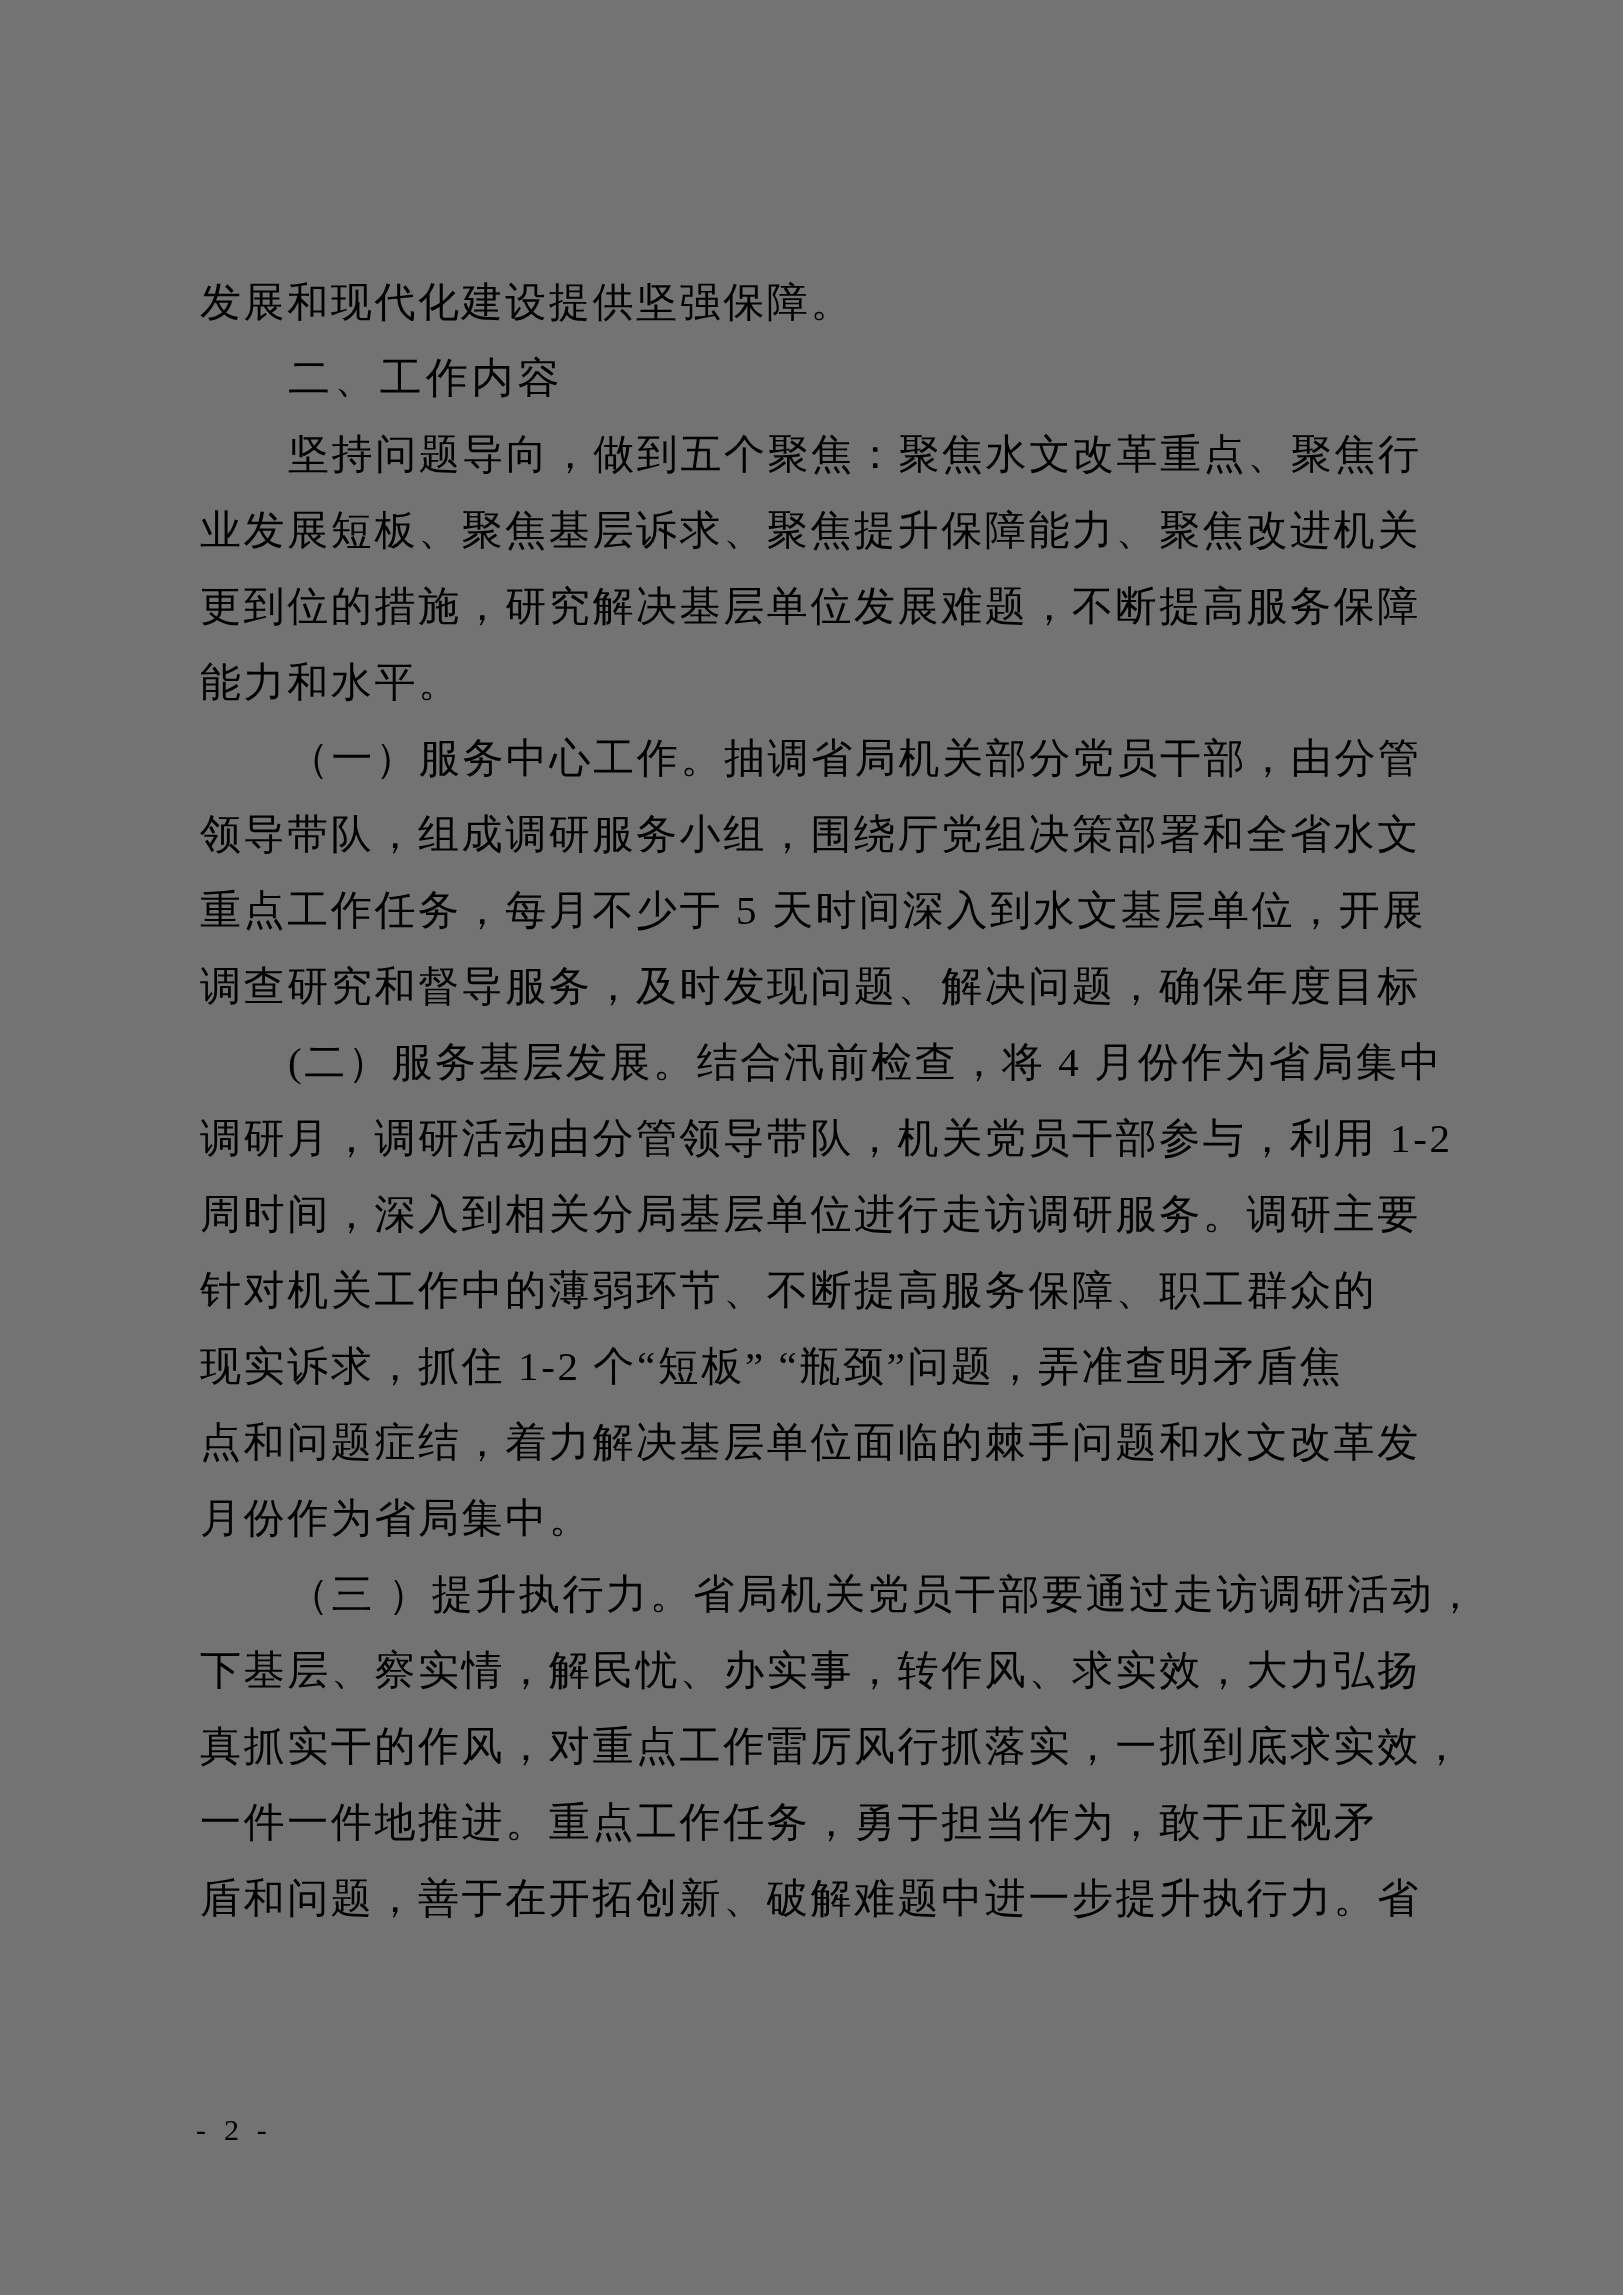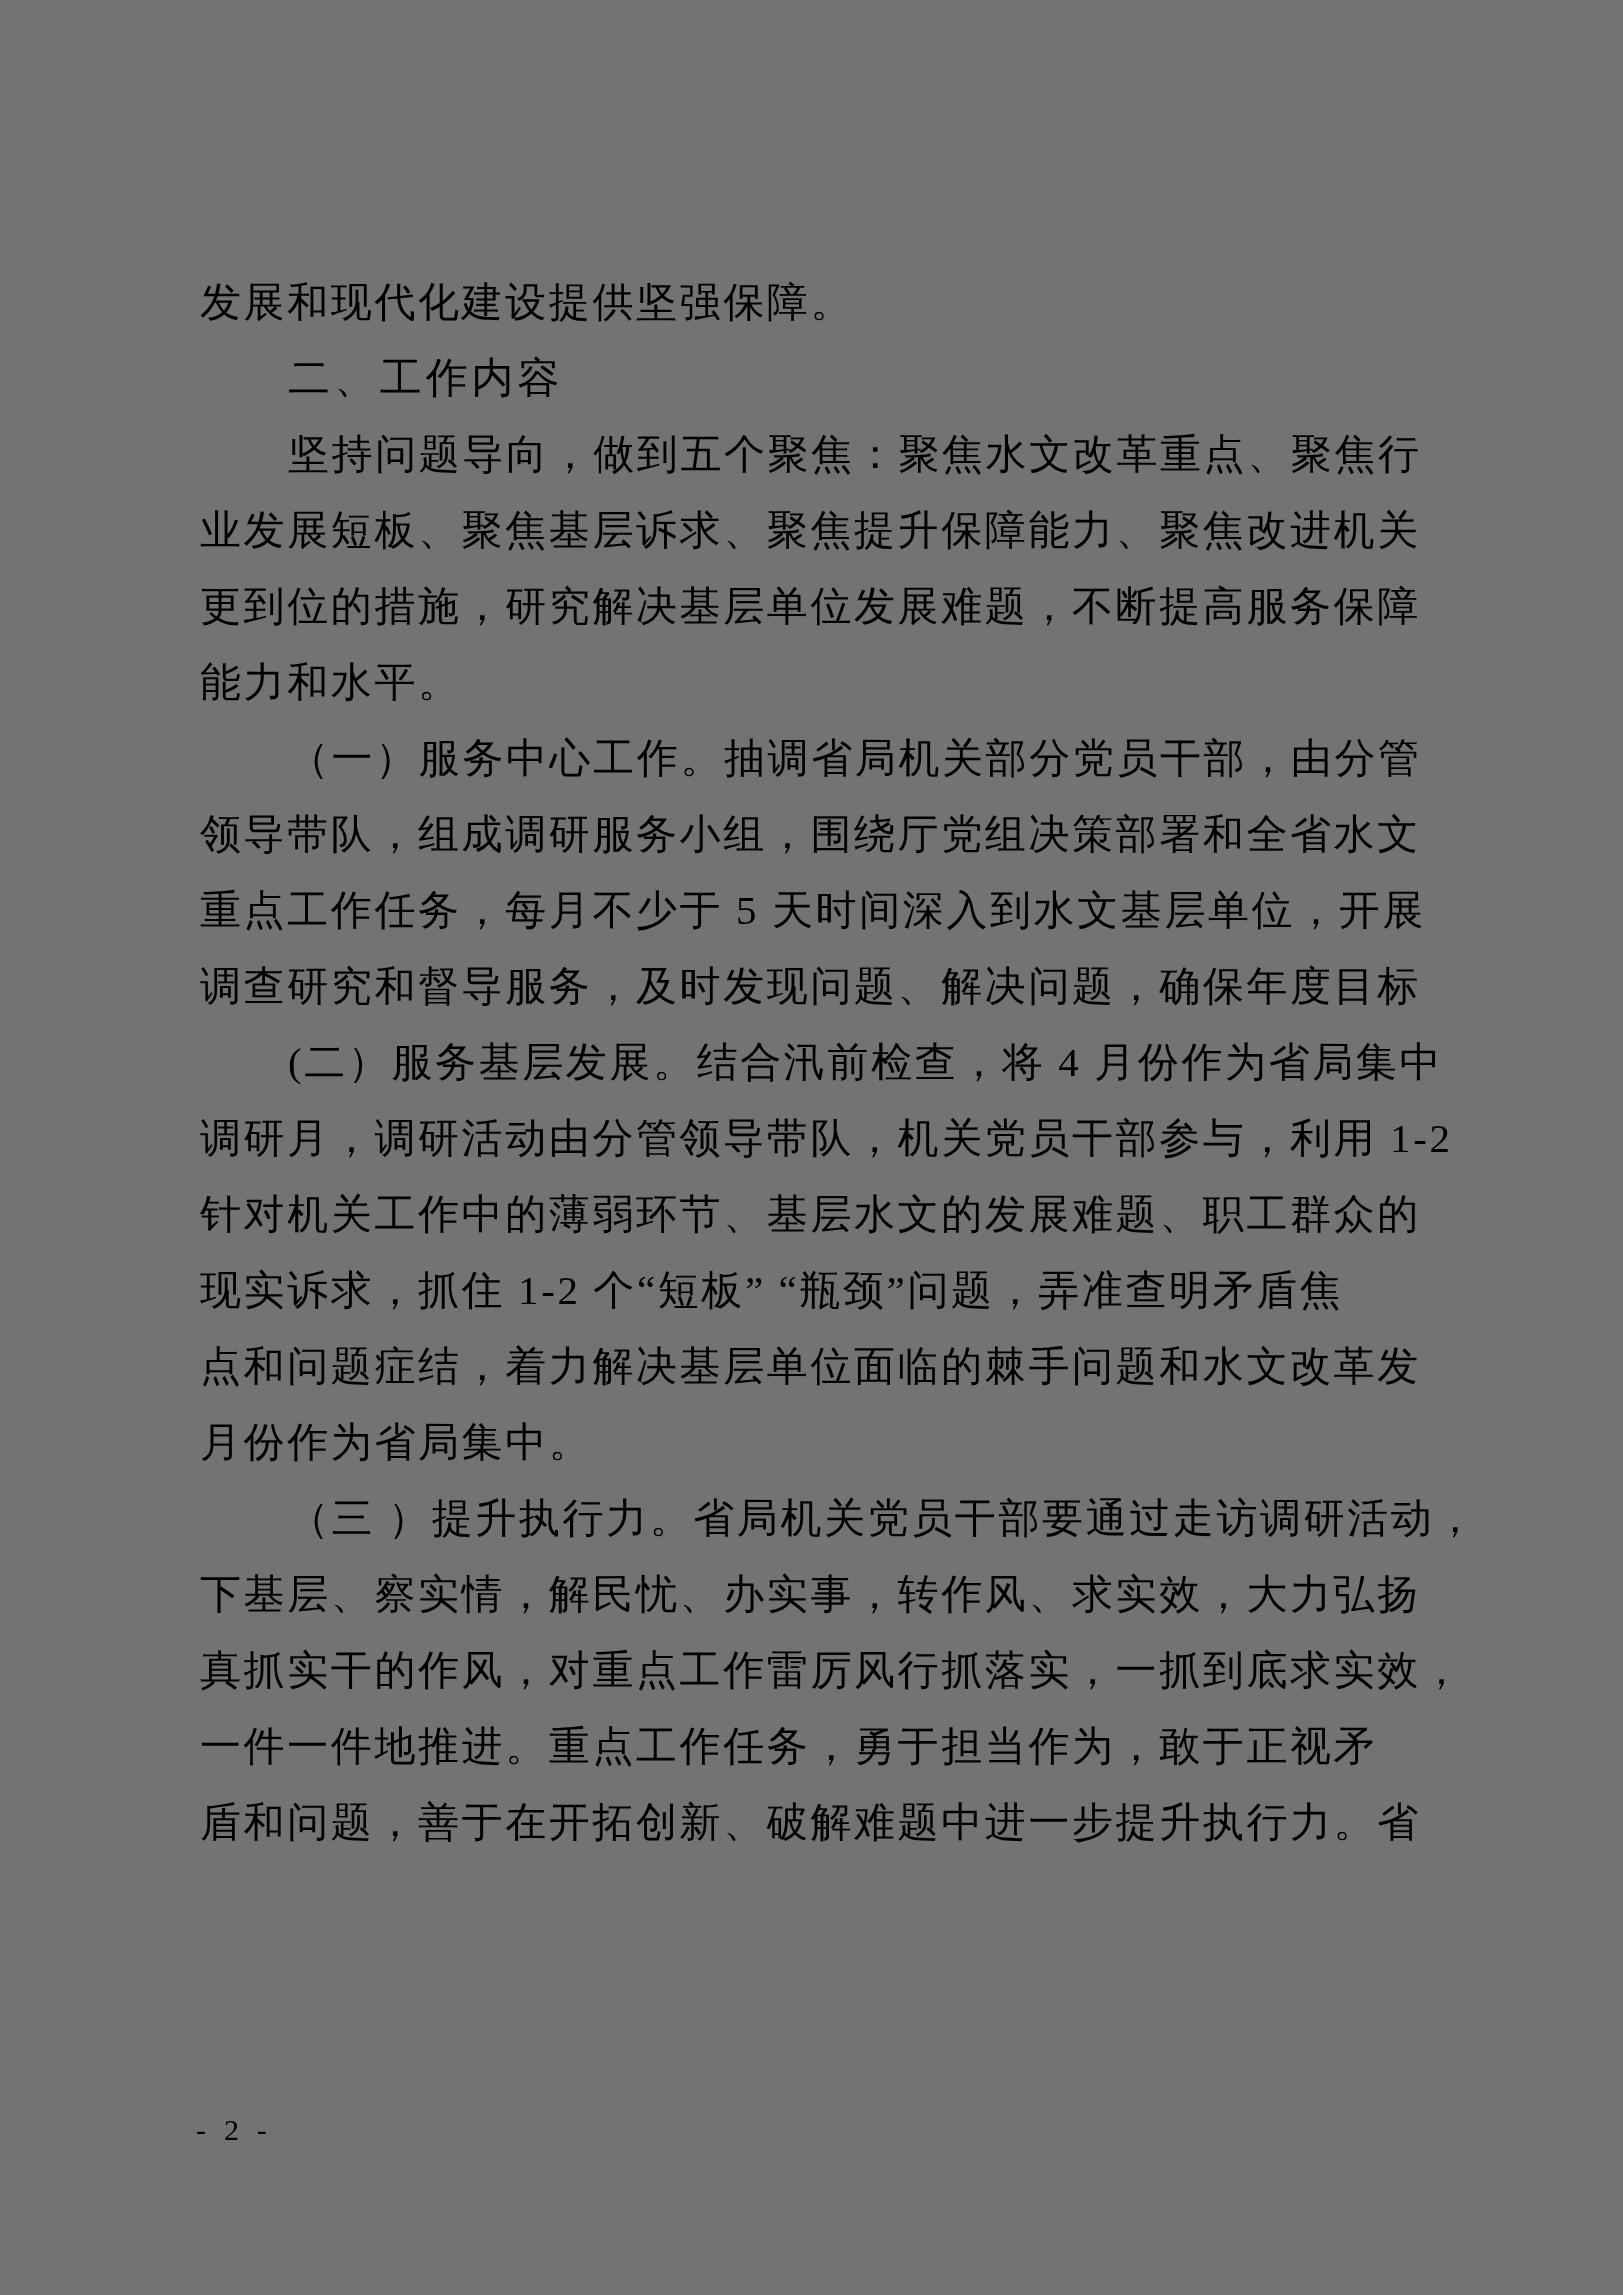--- a/index.html
+++ b/index.html
@@ -68,21 +68,22 @@
     <div class="line indent">坚持问题导向，做到五个聚焦：聚焦水文改革重点、聚焦行</div>
     <div class="line">业发展短板、聚焦基层诉求、聚焦提升保障能力、聚焦改进机关</div>
     <div class="line">更到位的措施，研究解决基层单位发展难题，不断提高服务保障</div>
     <div class="line">能力和水平。</div>
     <div class="line indent">（一）服务中心工作。抽调省局机关部分党员干部，由分管</div>
     <div class="line">领导带队，组成调研服务小组，围绕厅党组决策部署和全省水文</div>
     <div class="line">重点工作任务，每月不少于 5 天时间深入到水文基层单位，开展</div>
     <div class="line">调查研究和督导服务，及时发现问题、解决问题，确保年度目标</div>
     <div class="line indent">(二）服务基层发展。结合汛前检查，将 4 月份作为省局集中</div>
     <div class="line">调研月，调研活动由分管领导带队，机关党员干部参与，利用 1-2</div>
-    <div class="line">针对机关工作中的薄弱环节、基层水文的发展难题、职工群众的</div>
+    <div class="line">周时间，深入到相关分局基层单位进行走访调研服务。调研主要</div>
+    <div class="line">针对机关工作中的薄弱环节、不断提高服务保障、职工群众的</div>
     <div class="line">现实诉求，抓住 1-2 个“短板” “瓶颈”问题，弄准查明矛盾焦</div>
     <div class="line">点和问题症结，着力解决基层单位面临的棘手问题和水文改革发</div>
     <div class="line">月份作为省局集中。</div>
     <div class="line indent">（三 ）提升执行力。省局机关党员干部要通过走访调研活动，</div>
     <div class="line">下基层、察实情，解民忧、办实事，转作风、求实效，大力弘扬</div>
     <div class="line">真抓实干的作风，对重点工作雷厉风行抓落实，一抓到底求实效，</div>
     <div class="line">一件一件地推进。重点工作任务，勇于担当作为，敢于正视矛</div>
     <div class="line">盾和问题，善于在开拓创新、破解难题中进一步提升执行力。省</div>
   </div>
 

